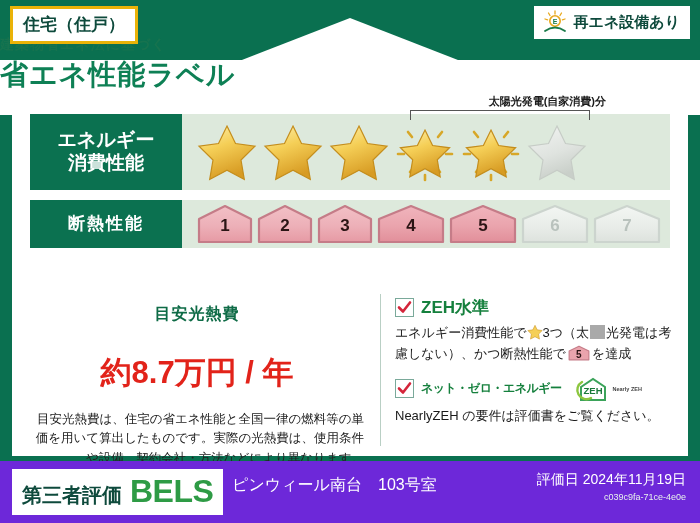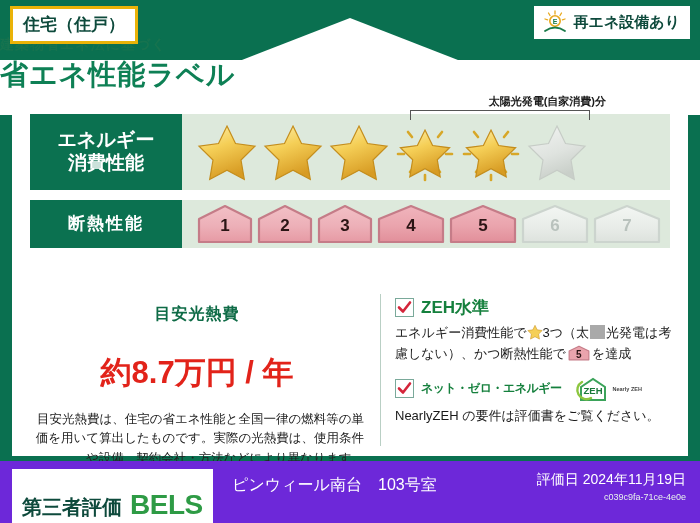--- a/index.html
+++ b/index.html
@@ -173,21 +173,21 @@
   .footer {
     position: absolute; left: 0; bottom: 0; width: 700px; height: 62px;
     background: #6d28d9;
   }
   .bels-plate {
     position: absolute; left: 12px; top: 8px;
     background: #ffffff; padding: 4px 10px 5px 10px;
     display: flex; align-items: baseline; gap: 8px;
   }
   .bels-plate .jp { font-size: 20px; font-weight: bold; color: #0e4a3c; letter-spacing: 0px; }
-  .bels-plate .en { font-size: 28px; font-weight: bold; color: #2e9b45; letter-spacing: -0.5px; margin-top: 16px; }
+  .bels-plate .en { font-size: 32px; font-weight: bold; color: #2e9b45; letter-spacing: -0.5px; }
   .bldg-name {
     position: absolute; left: 232px; top: 14px;
     font-size: 16px; color: #ffffff;
   }
   .room-no {
     position: absolute; left: 378px; top: 14px;
     font-size: 16px; color: #ffffff;
   }
   .eval-date {
     position: absolute; right: 14px; top: 10px;

